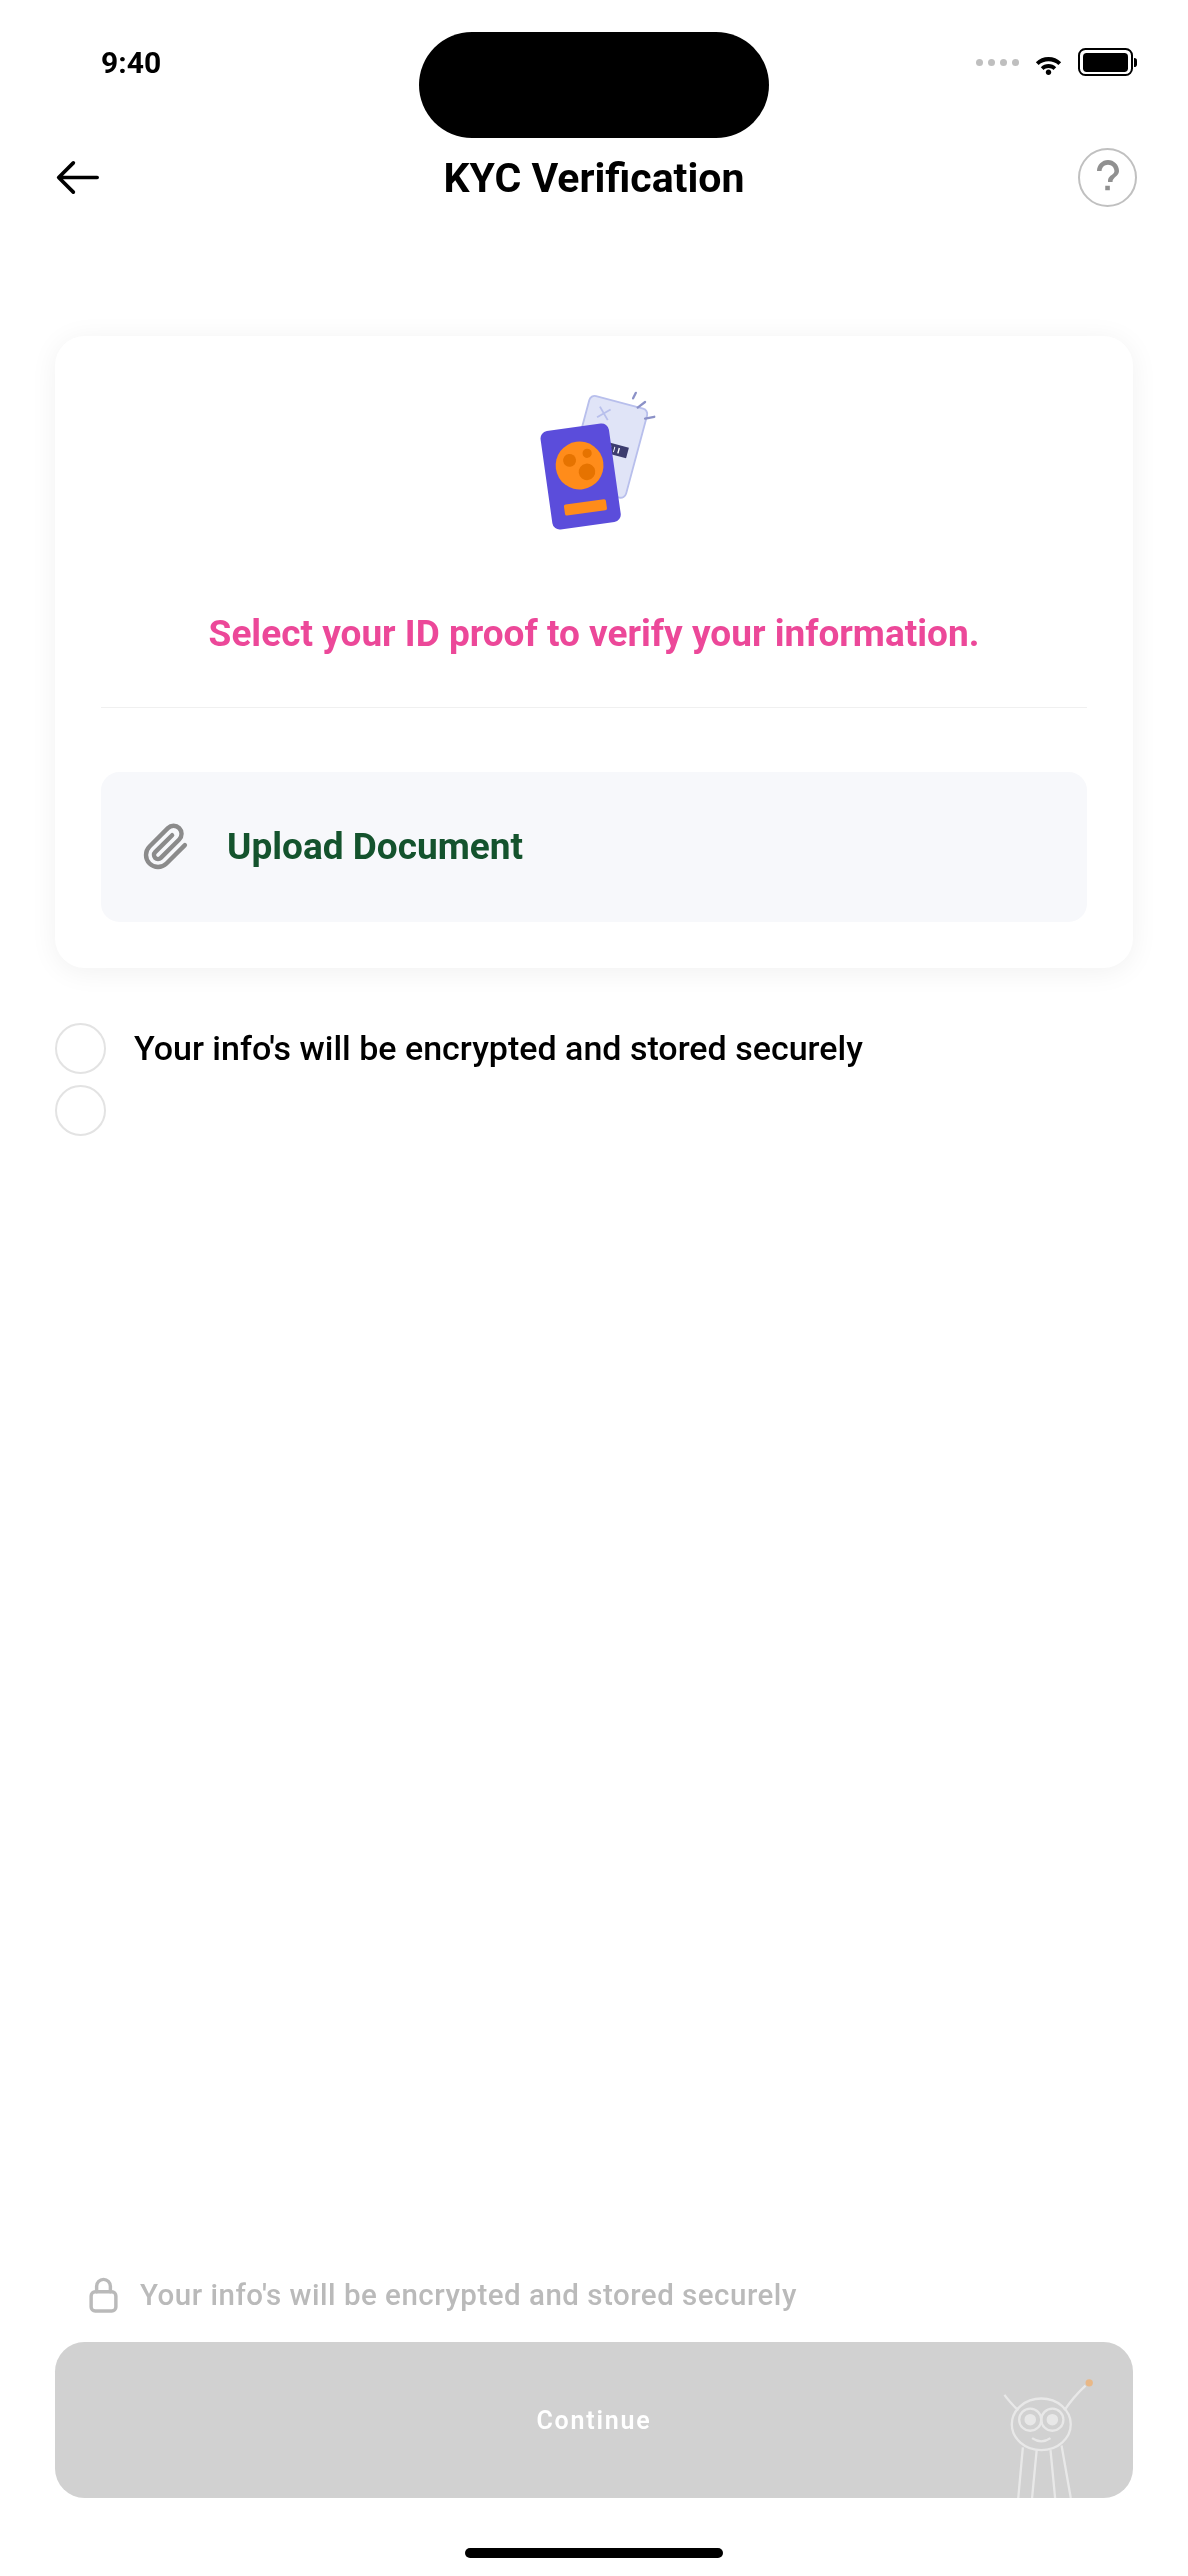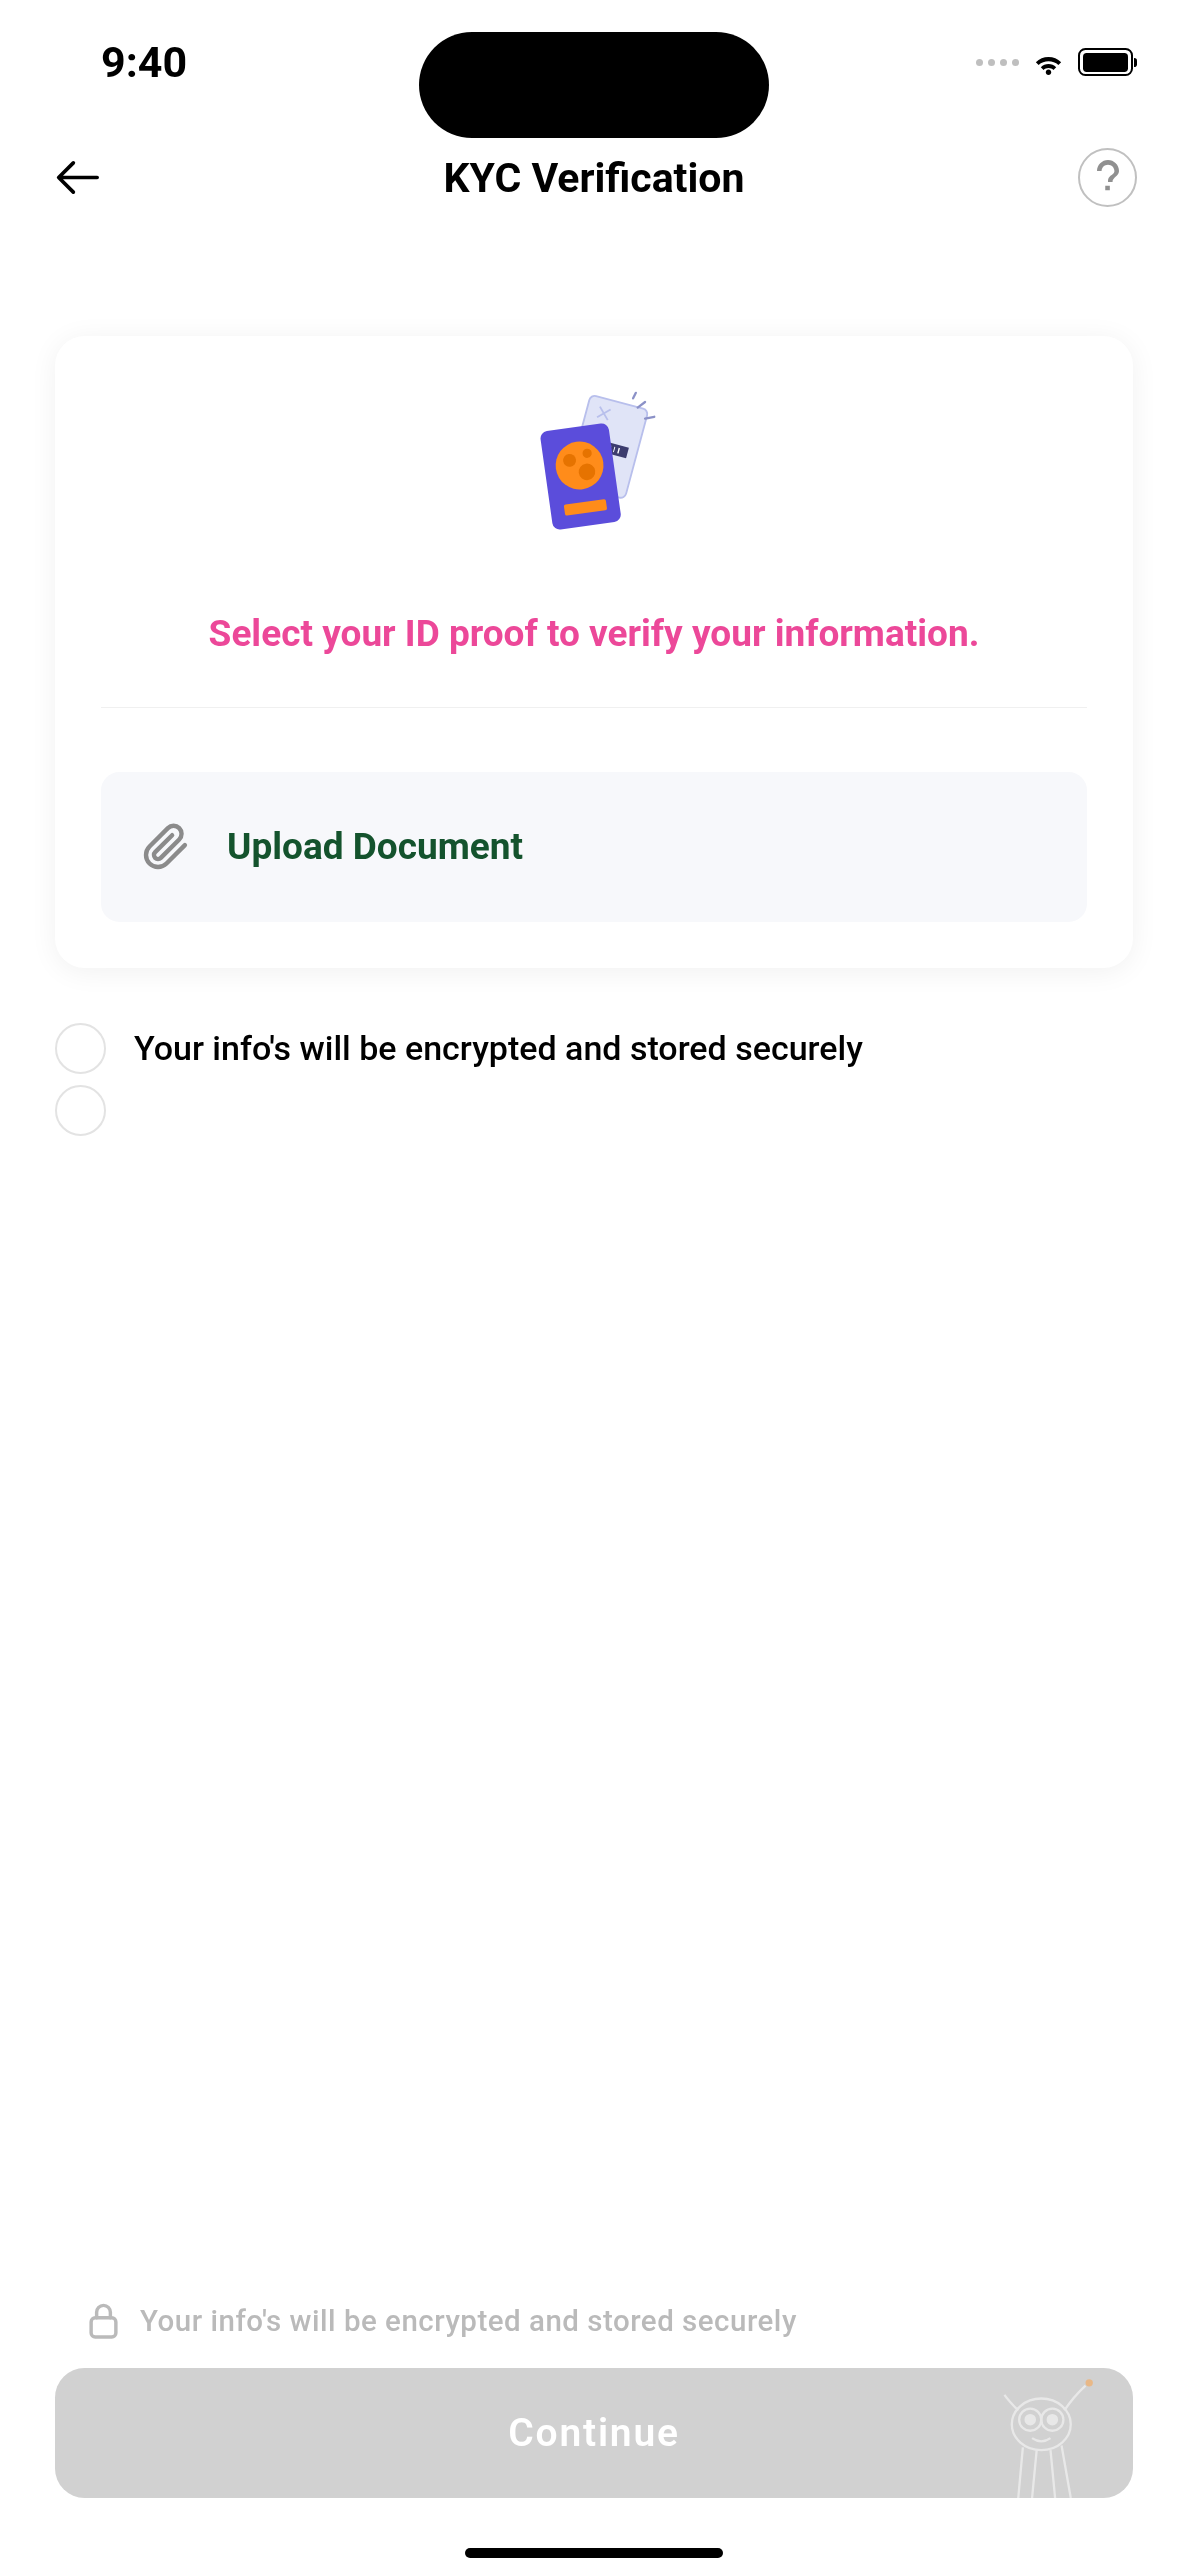--- a/index.html
+++ b/index.html
@@ -20,21 +20,21 @@
     
     .status-bar {
       display: flex;
       justify-content: space-between;
       align-items: center;
       padding: 32px 55px 18.4px 55px;
       height: 111px;
     }
 
     .status-time {
-      font-size: 43px;
+      font-size: 30px;
       font-weight: 700;
       color: #000;
       padding-left: 46px;
     }
 
     .dynamic-island {
       position: absolute;
       left: 50%;
       transform: translateX(-50%);
       top: 32px;
@@ -235,25 +235,25 @@
 
     .security-text {
       font-size: 29.5px;
       font-weight: 500;
       color: #bababa;
       letter-spacing: 0.5px;
     }
 
     .continue-button {
       width: 100%;
-      height: 130px;
+      height: 156px;
       background: #d1d1d1;
       border: none;
       border-radius: 29.5px;
-      font-size: 39px;
+      font-size: 25px;
       font-weight: 600;
       color: #fff;
       letter-spacing: 1.8px;
       cursor: pointer;
       position: relative;
     }
 
     .mascot {
       position: absolute;
       right: 18.4px;

